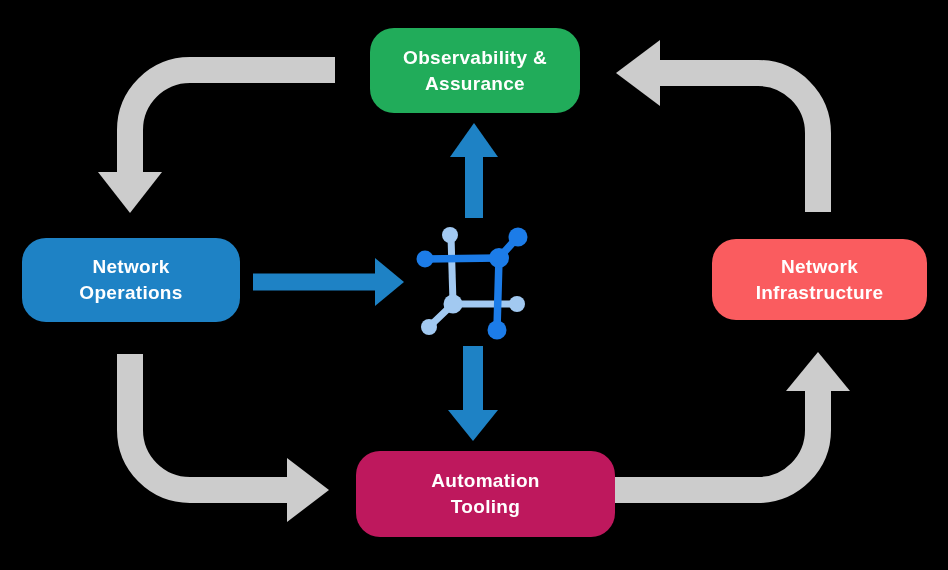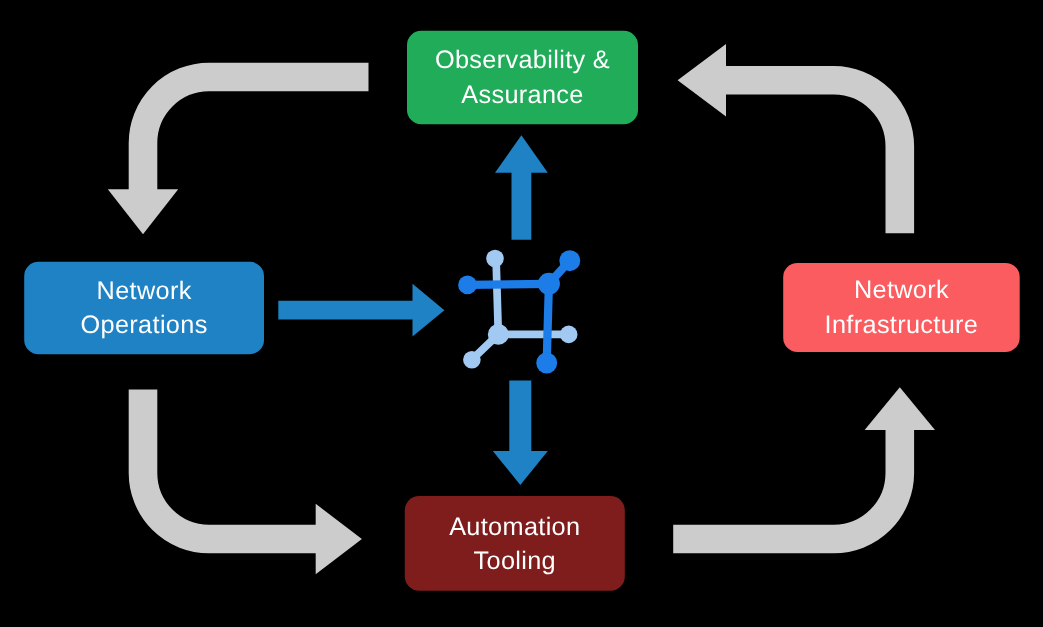--- a/index.html
+++ b/index.html
@@ -5,27 +5,27 @@
   html,body{margin:0;padding:0;}
   body{
     width:948px;height:570px;position:relative;overflow:hidden;
     background:#000000;
     font-family:"Liberation Sans",sans-serif;
   }
   svg.canvas{position:absolute;left:0;top:0;}
   .node{
     position:absolute;
     display:flex;align-items:center;justify-content:center;text-align:center;
-    color:#ffffff;font-size:23px;font-weight:400;line-height:1.35;
-    letter-spacing:.3px;border-radius:13px;white-space:pre-line;
+    color:#ffffff;font-size:19px;font-weight:700;line-height:1.35;
+    letter-spacing:.3px;border-radius:24px;white-space:pre-line;
   }
   .node-green {left:370px;top:28px;width:210px;height:85px;background:#21AC5A;}
   .node-blue  {left:22px;top:238px;width:218px;height:84px;background:#1E82C5;}
   .node-red   {left:712px;top:239px;width:215px;height:81px;background:#FA5C5F;}
-  .node-yellow{left:368px;top:451px;width:200px;height:86px;background:#7f1d1d;}
+  .node-yellow{left:356px;top:451px;width:259px;height:86px;background:#be185d;}
 </style>
 </head>
 <body>
 
 <svg class="canvas" width="948" height="570" viewBox="0 0 948 570">
 
   <g>
     <g>
       <path d="M 335 70 H 190 A 60 60 0 0 0 130 130 V 174" fill="none" stroke="#CCCCCC" stroke-width="26"></path>
       <polygon points="98,172 162,172 130,213" fill="#CCCCCC"></polygon>

